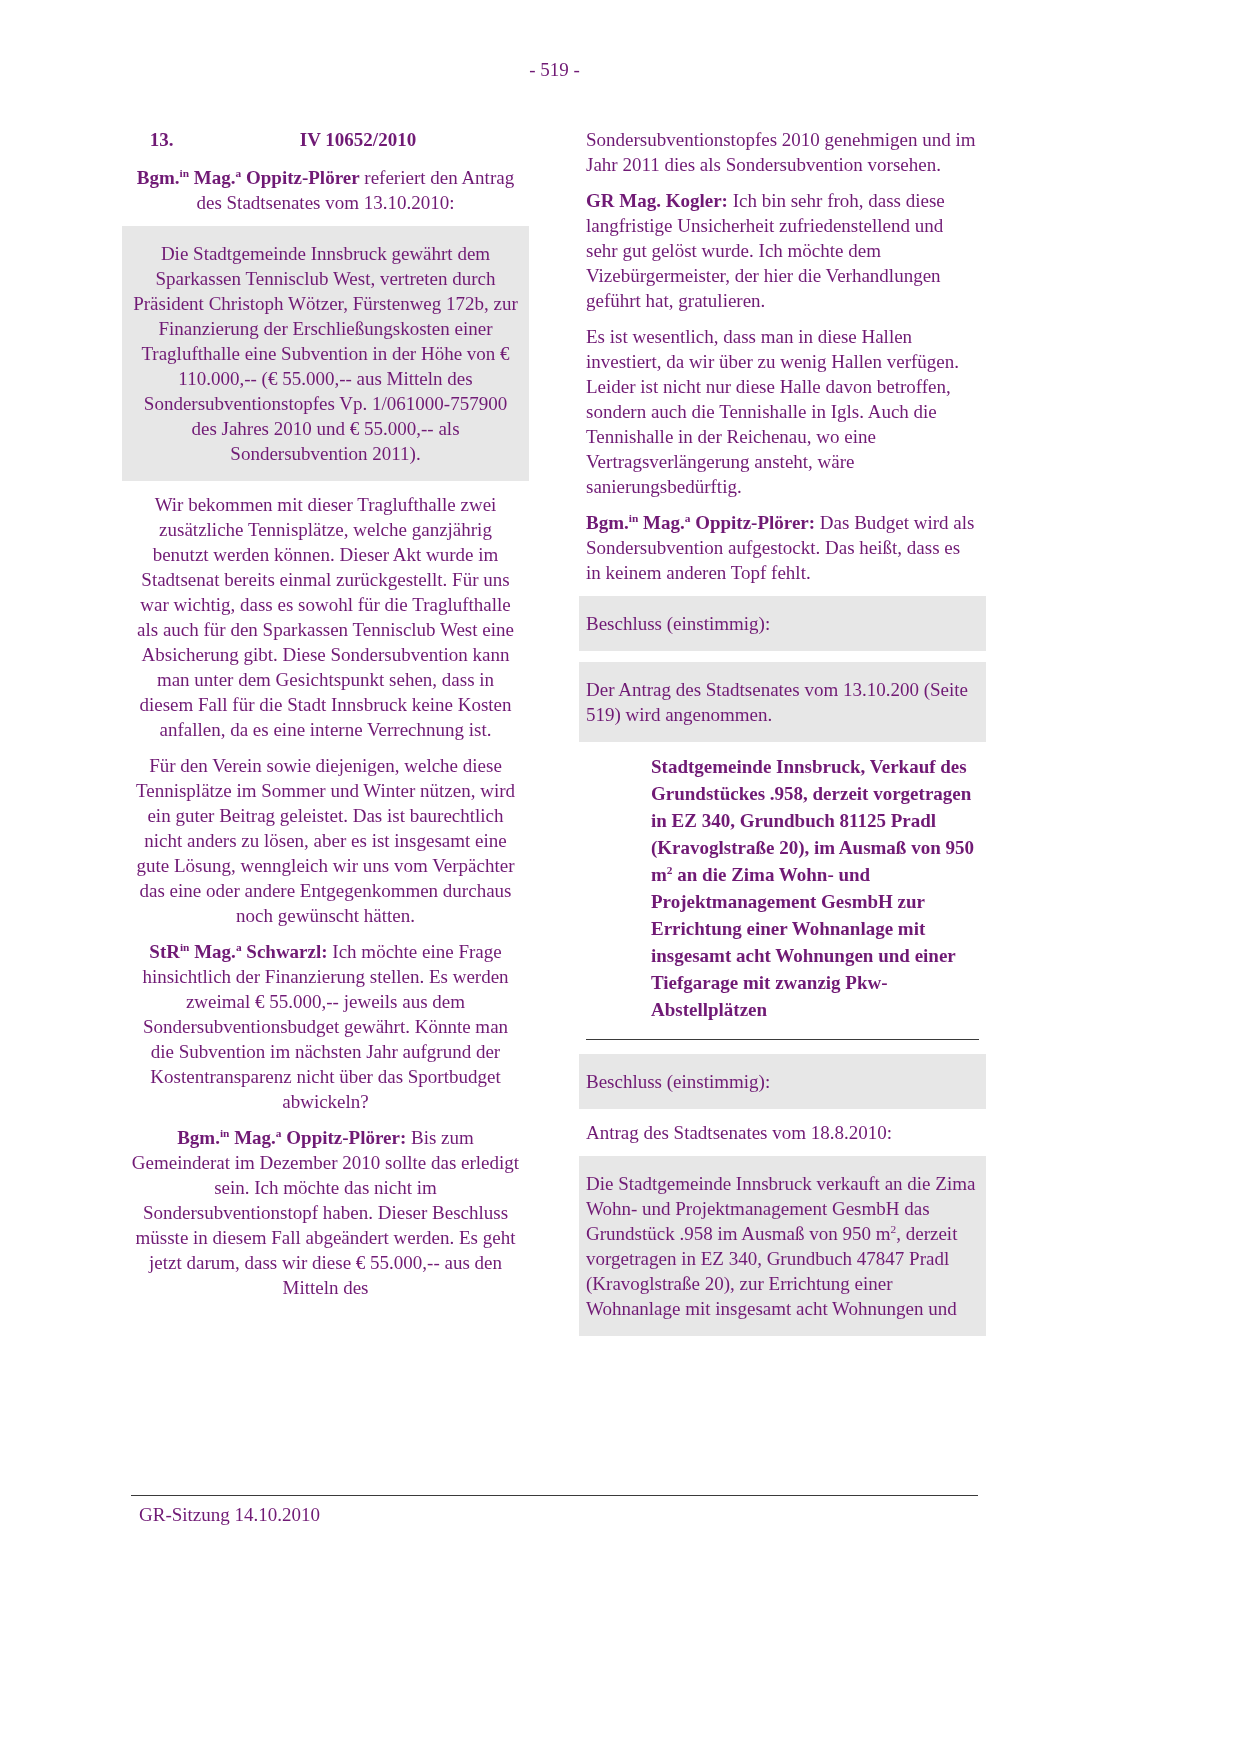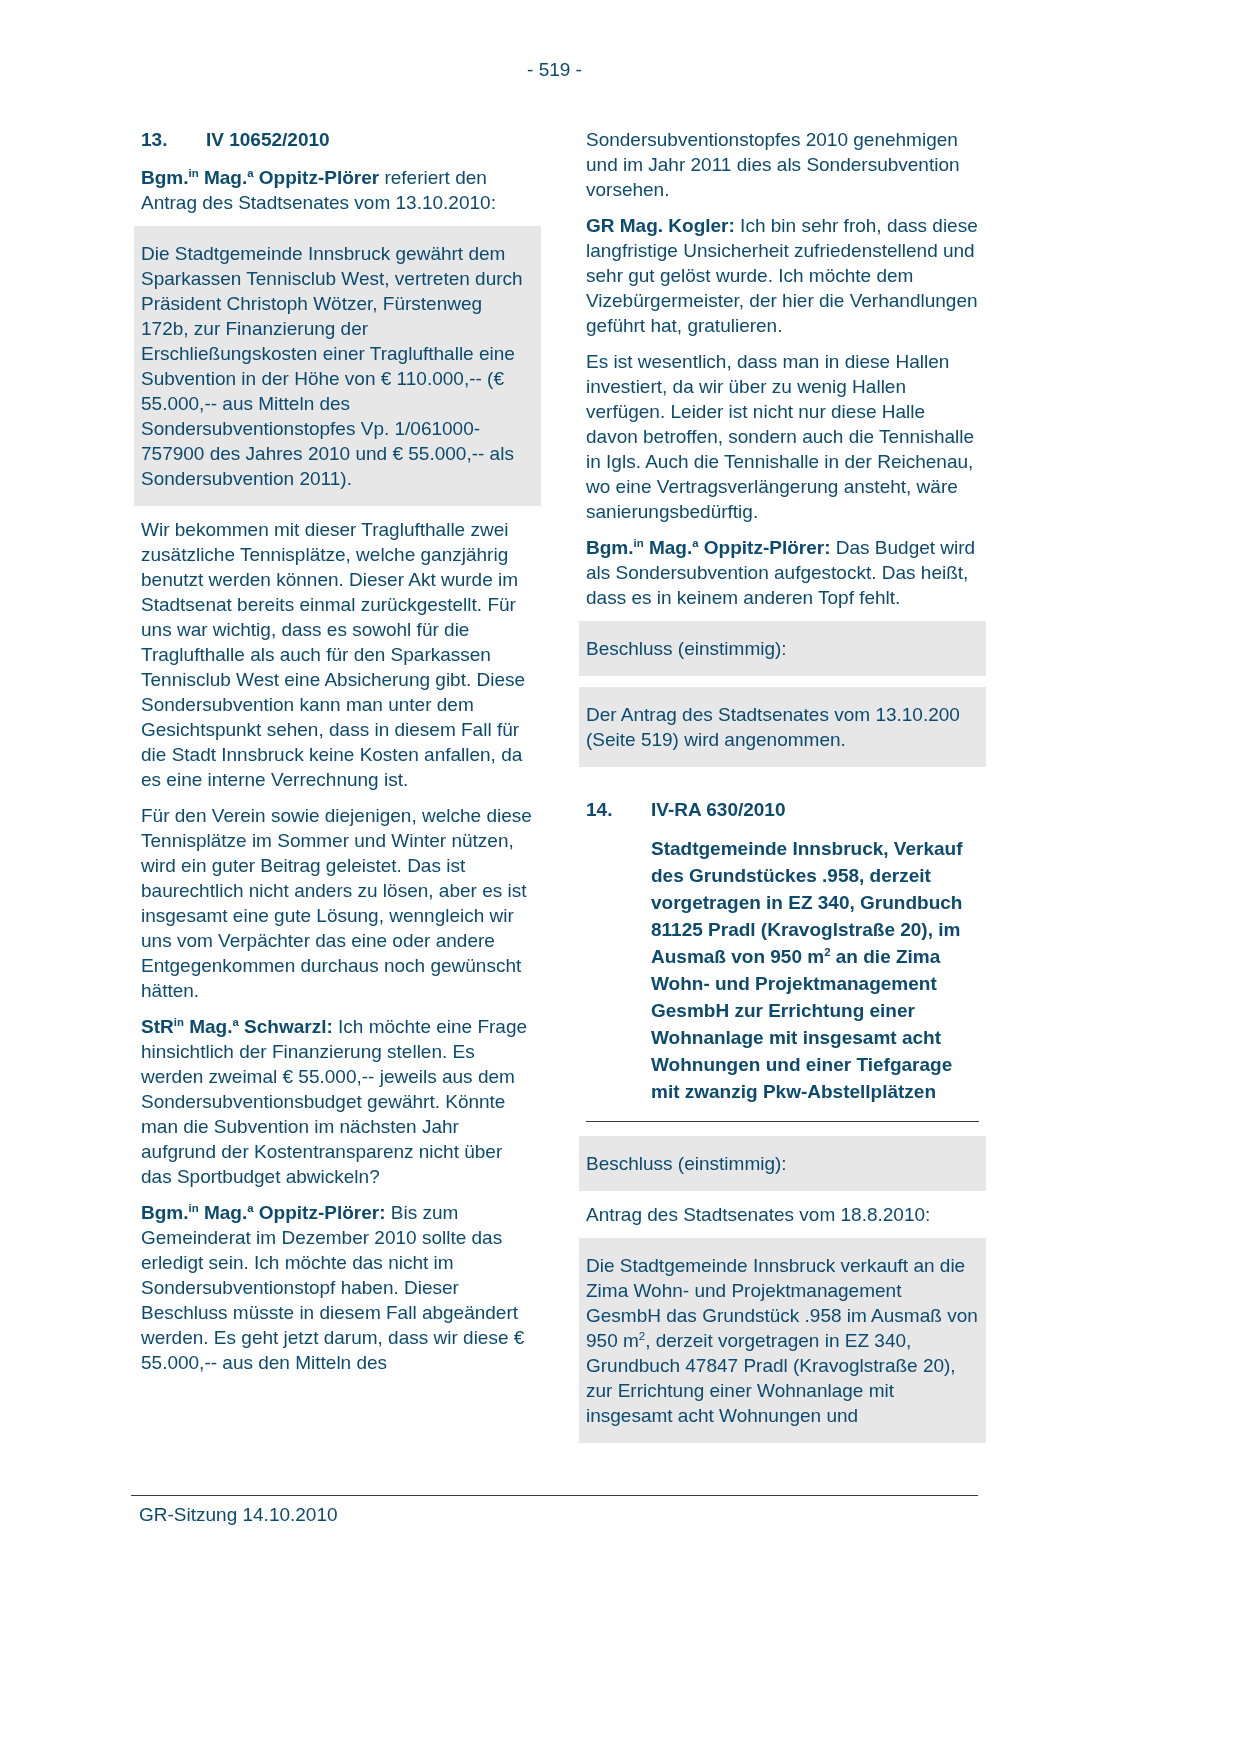--- a/index.html
+++ b/index.html
@@ -4,41 +4,41 @@
 <style>
   * { box-sizing: border-box; }
   html, body { margin: 0; padding: 0; }
   body { background: #ffffff; }
 
   .page {
     position: relative;
     width: 1240px;
     height: 1755px;
     background: #ffffff;
-    font-family: Liberation Sans, sans-serif;
+    font-family: Liberation Serif, serif;
     font-size: 19px;
     line-height: 25px;
-    color: #0c4a6e;
+    color: #701a75;
     overflow: hidden;
   }
 
   .page-number {
     position: absolute;
     top: 57px;
     left: 131px;
     width: 847px;
     text-align: center;
   }
 
   .col {
     position: absolute;
     top: 127px;
     width: 393px;
   }
-  .col-left  { left: 141px; }
+  .col-left  { left: 129px; text-align: center; }
   .col-right { left: 586px; }
 
   .item-header {
     display: flex;
     font-weight: bold;
     margin: 0 0 13px 0;
   }
   .item-header .num { flex: 0 0 65px; }
   .item-header .ref { flex: 1 1 auto; }
 
@@ -102,24 +102,20 @@
       <p class="para"><span class="b">StR</span><sup class="b">in</sup><span class="b"> Mag.</span><sup class="b">a</sup><span class="b"> Schwarzl:</span><span> Ich möchte eine Frage hinsichtlich der Finanzierung stellen. Es werden zweimal € 55.000,-- jeweils aus dem Sondersubventionsbudget gewährt. Könnte man die Subvention im nächsten Jahr aufgrund der Kostentransparenz nicht über das Sportbudget abwickeln?</span></p>
       <p class="para"><span class="b">Bgm.</span><sup class="b">in</sup><span class="b"> Mag.</span><sup class="b">a</sup><span class="b"> Oppitz-Plörer:</span><span> Bis zum Gemeinderat im Dezember 2010 sollte das erledigt sein. Ich möchte das nicht im Sondersubventionstopf haben. Dieser Beschluss müsste in diesem Fall abgeändert werden. Es geht jetzt darum, dass wir diese € 55.000,-- aus den Mitteln des</span></p>
     </div>
   <div class="col col-right">
       <p class="para"><span>Sondersubventionstopfes 2010 genehmigen und im Jahr 2011 dies als Sondersubvention vorsehen.</span></p>
       <p class="para"><span class="b">GR Mag. Kogler:</span><span> Ich bin sehr froh, dass diese langfristige Unsicherheit zufriedenstellend und sehr gut gelöst wurde. Ich möchte dem Vizebürgermeister, der hier die Verhandlungen geführt hat, gratulieren.</span></p>
       <p class="para"><span>Es ist wesentlich, dass man in diese Hallen investiert, da wir über zu wenig Hallen verfügen. Leider ist nicht nur diese Halle davon betroffen, sondern auch die Tennishalle in Igls. Auch die Tennishalle in der Reichenau, wo eine Vertragsverlängerung ansteht, wäre sanierungsbedürftig.</span></p>
       <p class="para"><span class="b">Bgm.</span><sup class="b">in</sup><span class="b"> Mag.</span><sup class="b">a</sup><span class="b"> Oppitz-Plörer:</span><span> Das Budget wird als Sondersubvention aufgestockt. Das heißt, dass es in keinem anderen Topf fehlt.</span></p>
       <p class="para shaded"><span>Beschluss (einstimmig):</span></p>
       <p class="para shaded"><span>Der Antrag des Stadtsenates vom 13.10.200 (Seite 519) wird angenommen.</span></p>
-      <div class="item-header" style="margin-top: 30px;">
-        <span class="num">14.</span>
-        <span class="ref">IV-RA 630/2010</span>
-      </div>
       <div class="title-wrap rule-full">
         <div class="title-text"><span>Stadtgemeinde Innsbruck, Verkauf des Grundstückes .958, derzeit vorgetragen in EZ 340, Grundbuch 81125 Pradl (Kravoglstraße 20), im Ausmaß von 950 m</span><sup>2</sup><span> an die Zima Wohn- und Projektmanagement GesmbH zur Errichtung einer Wohnanlage mit insgesamt acht Wohnungen und einer Tiefgarage mit zwanzig Pkw-Abstellplätzen</span></div>
       </div>
       <p class="para shaded"><span>Beschluss (einstimmig):</span></p>
       <p class="para"><span>Antrag des Stadtsenates vom 18.8.2010:</span></p>
       <p class="para shaded"><span>Die Stadtgemeinde Innsbruck verkauft an die Zima Wohn- und Projektmanagement GesmbH das Grundstück .958 im Ausmaß von 950 m</span><sup>2</sup><span>, derzeit vorgetragen in EZ 340, Grundbuch 47847 Pradl (Kravoglstraße 20), zur Errichtung einer Wohnanlage mit insgesamt acht Wohnungen und</span></p>
     </div>
 
   <div class="footer-rule"></div>
   <div class="footer-text">GR-Sitzung 14.10.2010</div>

